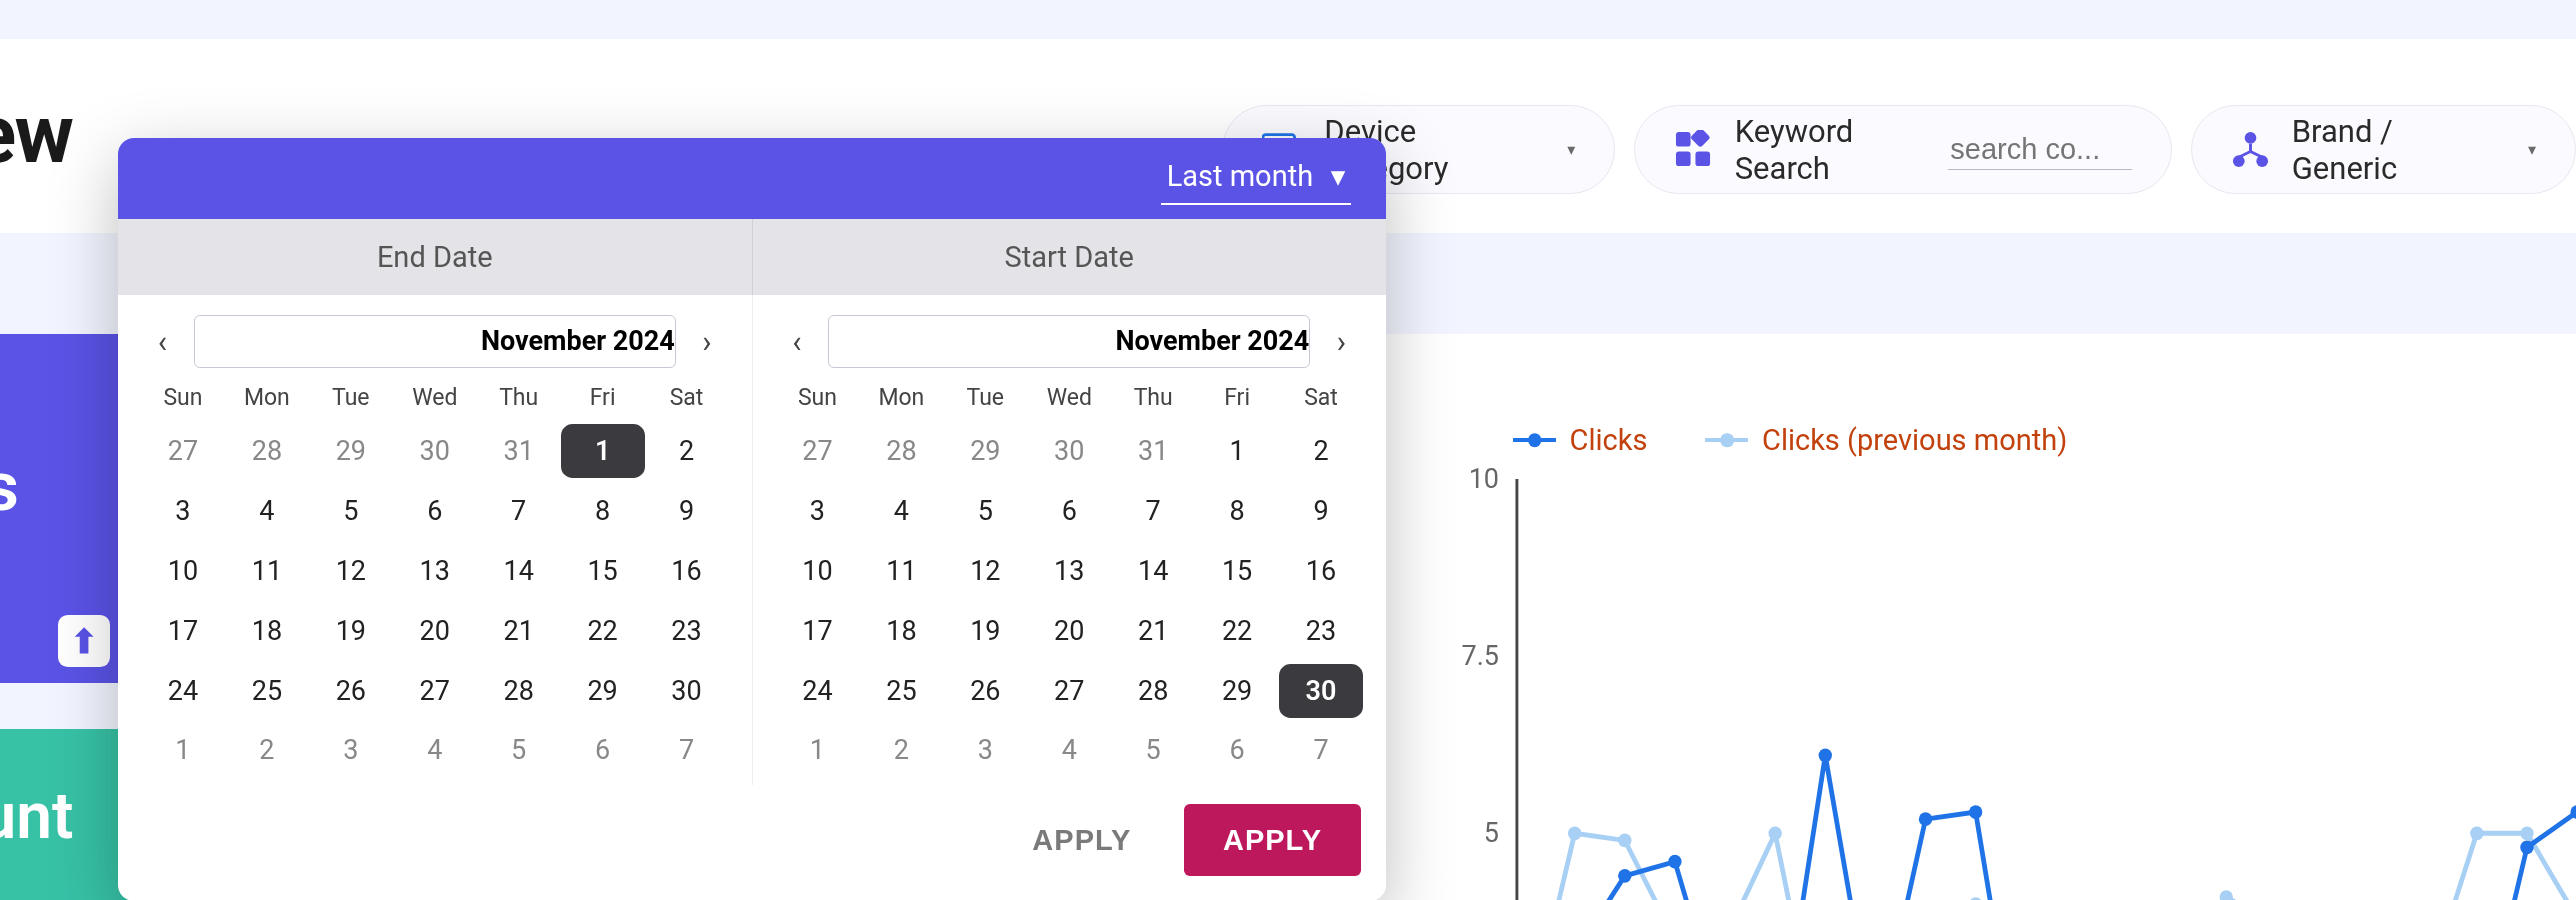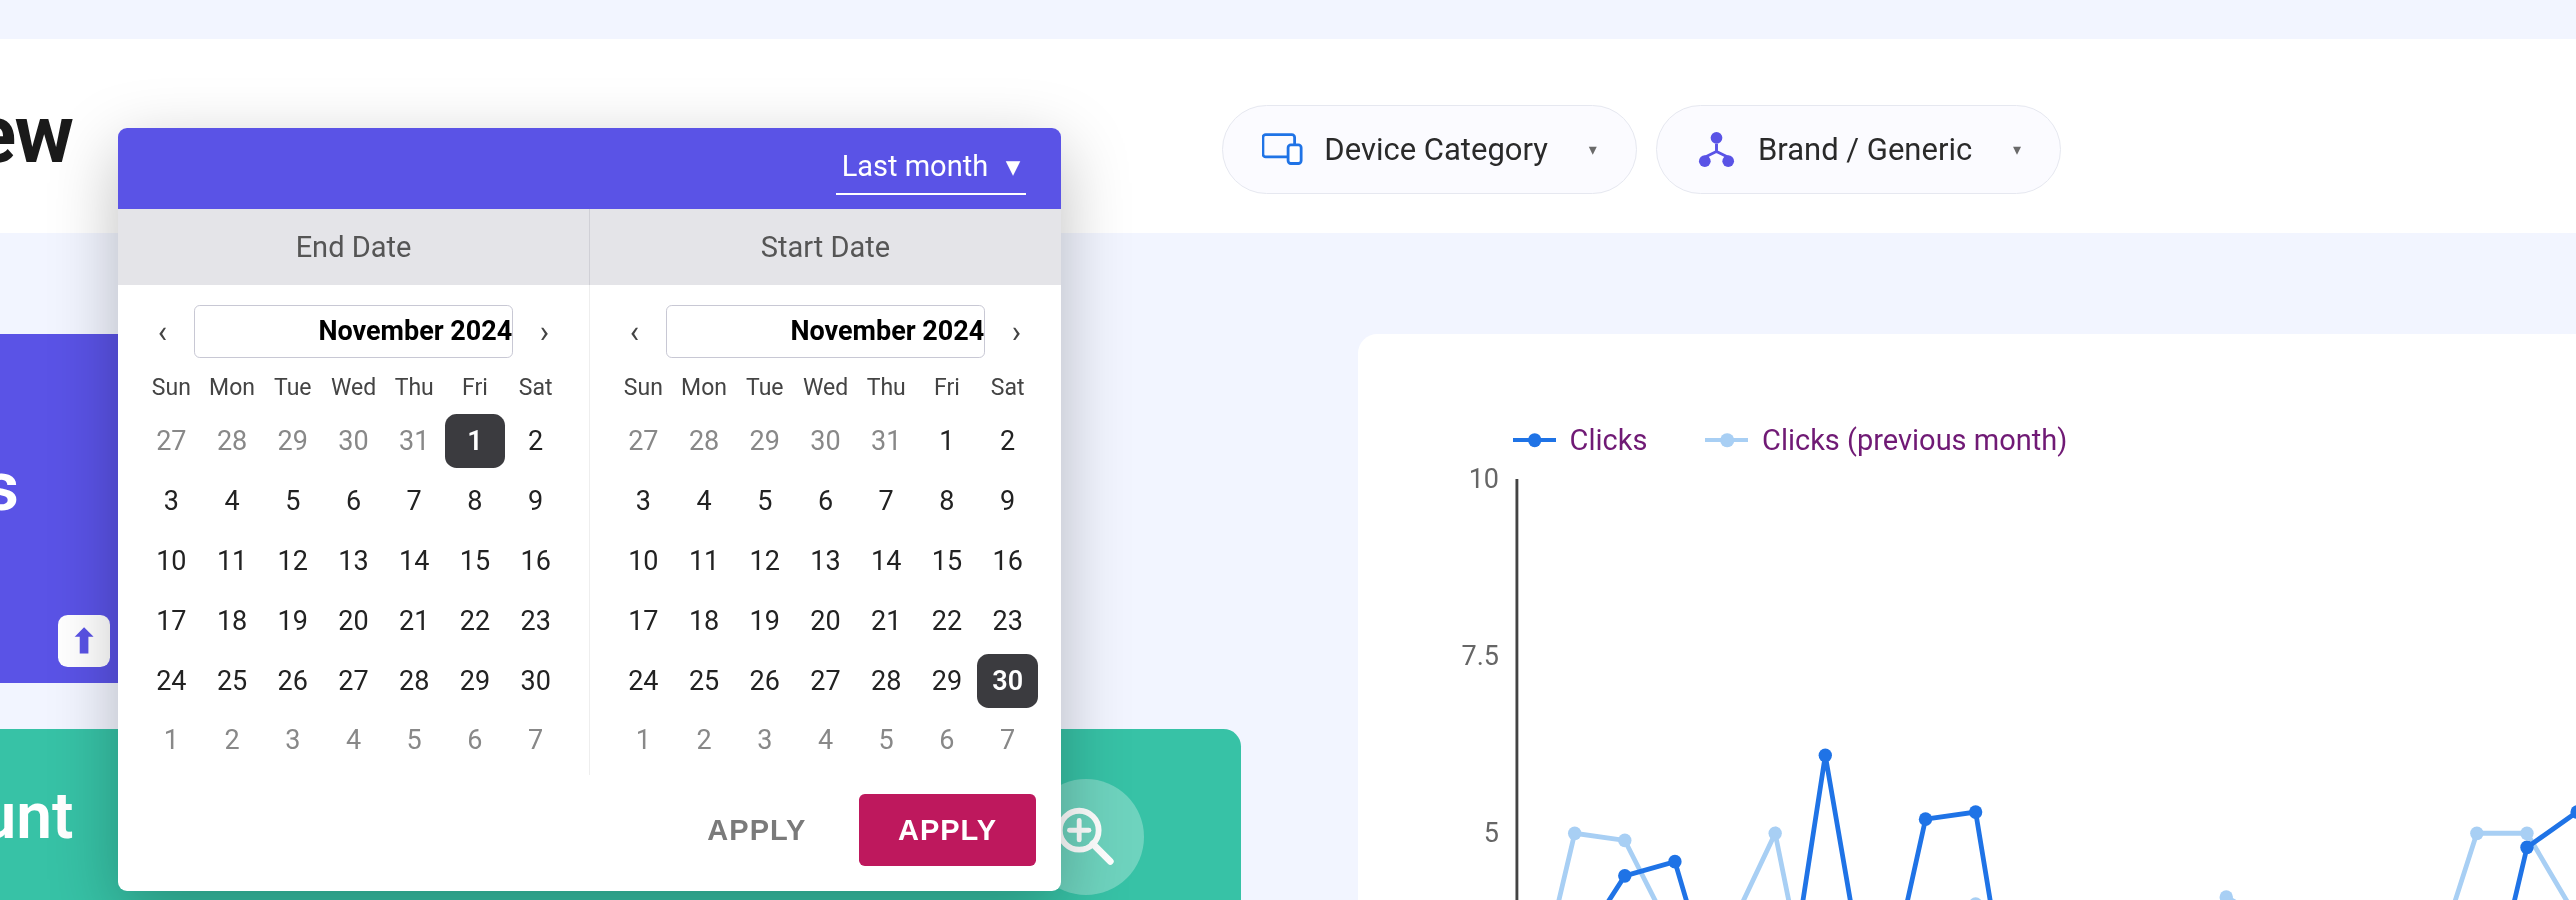--- a/index.html
+++ b/index.html
@@ -77,23 +77,23 @@
   .left-card-2 .zoom {
     position: absolute; right: 97px; top: 50px;
     width: 116px; height: 116px; border-radius: 50%;
     background: rgba(255,255,255,0.28);
     display: flex; align-items: center; justify-content: center;
     color: #fff; font-size: 58px;
   }
 
   
   .datepicker {
-    position: absolute; left: 118px; top: 128px;
-    width: 943px; background: #fff;
-    border-radius: 9px;
+    position: absolute; left: 118px; top: 138px;
+    width: 1268px; background: #fff;
+    border-radius: 16px;
     box-shadow: 0 21.3px 68px rgba(0,0,0,0.26);
     z-index: 50;
     overflow: hidden;
   }
   .dp-header {
     background: #5a53e6; color: #fff;
     display: flex; justify-content: flex-end; align-items: center;
     padding: 17.5px 35px 13.6px; gap: 17.5px;
   }
   .dp-header .sel {
@@ -129,21 +129,21 @@
   .dp-cancel { background: transparent; color: #7a7a7a; }
   .dp-apply { background: #be185d; color: #fff; }
 
   
   .chart-card {
     position: absolute; left: 1358px; top: 334px;
     width: 1649px; height: 873px; background: #fff;
     border-radius: 19.4px; padding: 31px 39px;
   }
   .legend { display: flex; gap: 58px; margin: 58px 0 0 116px; }
-  .leg-item { display: flex; align-items: center; gap: 13.6px; font-size: 29px; color: #701a75; }
+  .leg-item { display: flex; align-items: center; gap: 13.6px; font-size: 29px; color: #c2410c; }
   .leg-swatch { width: 43px; height: 3.9px; position: relative; }
   .leg-swatch::before { content: ""; position: absolute; left: 50%; top: 50%; width: 13.6px; height: 13.6px; border-radius: 50%; transform: translate(-50%,-50%); }
   .sw-a { background: #1f73e6; } .sw-a::before { background: #1f73e6; }
   .sw-b { background: #a8cff4; } .sw-b::before { background: #a8cff4; }
   .chart-area { position: absolute; left: 87px; top: 145px; right: 19.4px; bottom: 19.4px; }
   .y-tick { position: absolute; left: 0; font-size: 27px; color: #666; transform: translateY(-50%); text-align: right; width: 54px; }
   .plot { position: absolute; left: 70px; right: 0; top: 0; bottom: 0; }
 
   
   .scaler { transform: scale(1); transform-origin: top left; }
@@ -159,20 +159,32 @@
 <div class="filters" style="left: 1222px;">
   <div class="filter">
     <span class="icon">
       <svg width="43" height="33" viewBox="0 0 44 34">
             <rect x="1" y="1" width="34" height="24" rx="3" fill="none" stroke="#1f73e6" stroke-width="3"></rect>
             <rect x="28" y="12" width="14" height="20" rx="3" fill="#fff" stroke="#1f73e6" stroke-width="3"></rect>
           </svg>
     </span>
     <span class="label">Device Category</span>
     <span class="chev">▾</span>
+  </div>
+  <div class="filter">
+    <span class="icon">
+      <svg width="39" height="39" viewBox="0 0 40 40">
+            <rect x="2" y="2" width="15" height="15" rx="3" fill="#5a53e6"></rect>
+            <rect x="2" y="22" width="15" height="15" rx="3" fill="#5a53e6"></rect>
+            <rect x="22" y="22" width="15" height="15" rx="3" fill="#5a53e6"></rect>
+            <rect x="20" y="0" width="15" height="15" rx="3" fill="#5a53e6" transform="rotate(45 27 7)"></rect>
+          </svg>
+    </span>
+    <span class="label">Keyword Search</span>
+    <input class="search-line" placeholder="search co..." style="">
   </div>
   <div class="filter">
     <span class="icon">
       <svg width="39" height="39" viewBox="0 0 40 40">
             <circle cx="20" cy="8" r="6" fill="#5a53e6"></circle>
             <circle cx="8" cy="32" r="6" fill="#5a53e6"></circle>
             <circle cx="32" cy="32" r="6" fill="#5a53e6"></circle>
             <path d="M20 14 L20 22 L8 28 M20 22 L32 28" stroke="#5a53e6" stroke-width="3" fill="none"></path>
           </svg>
     </span>

